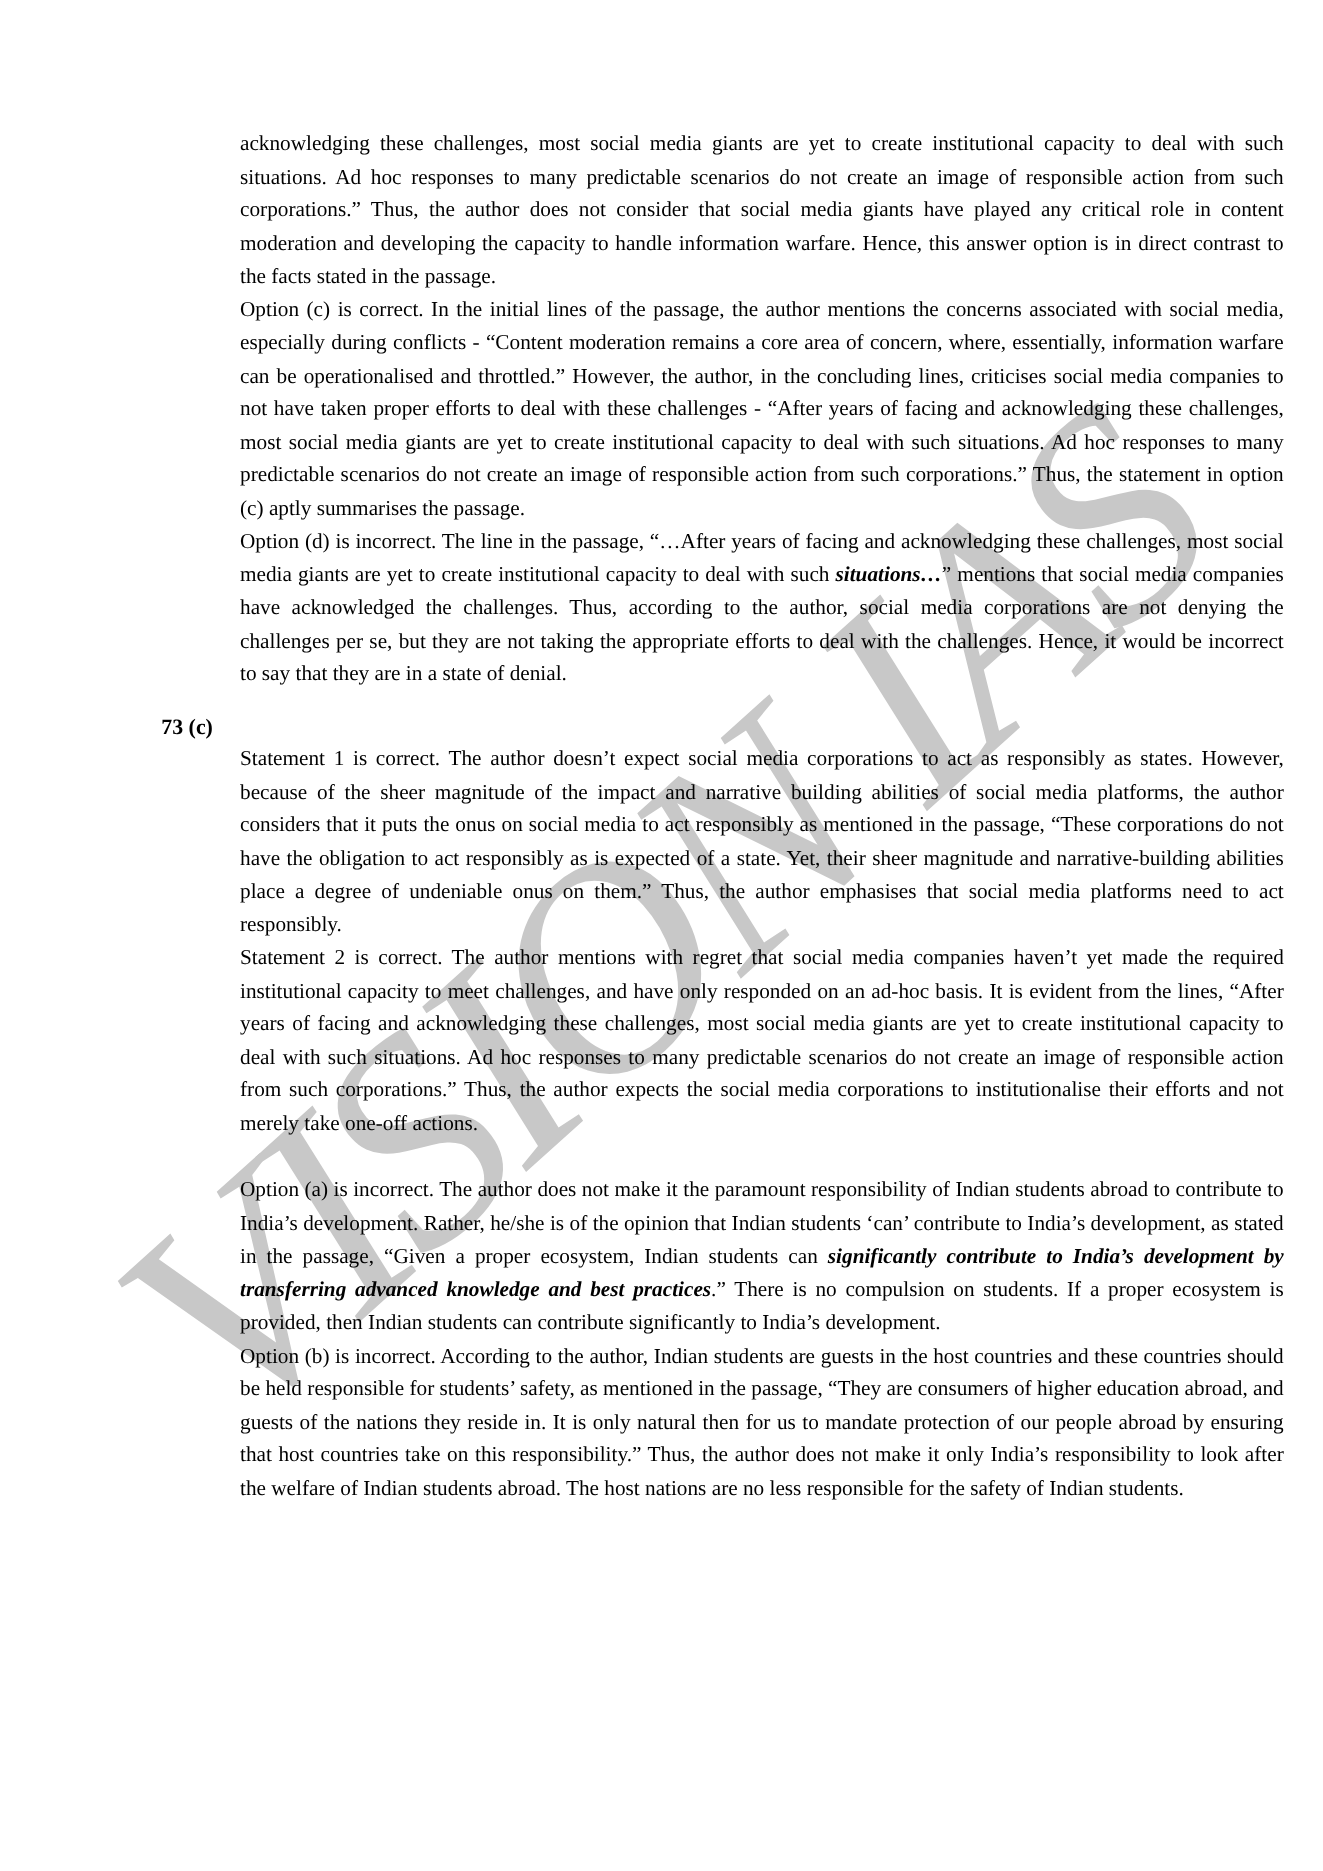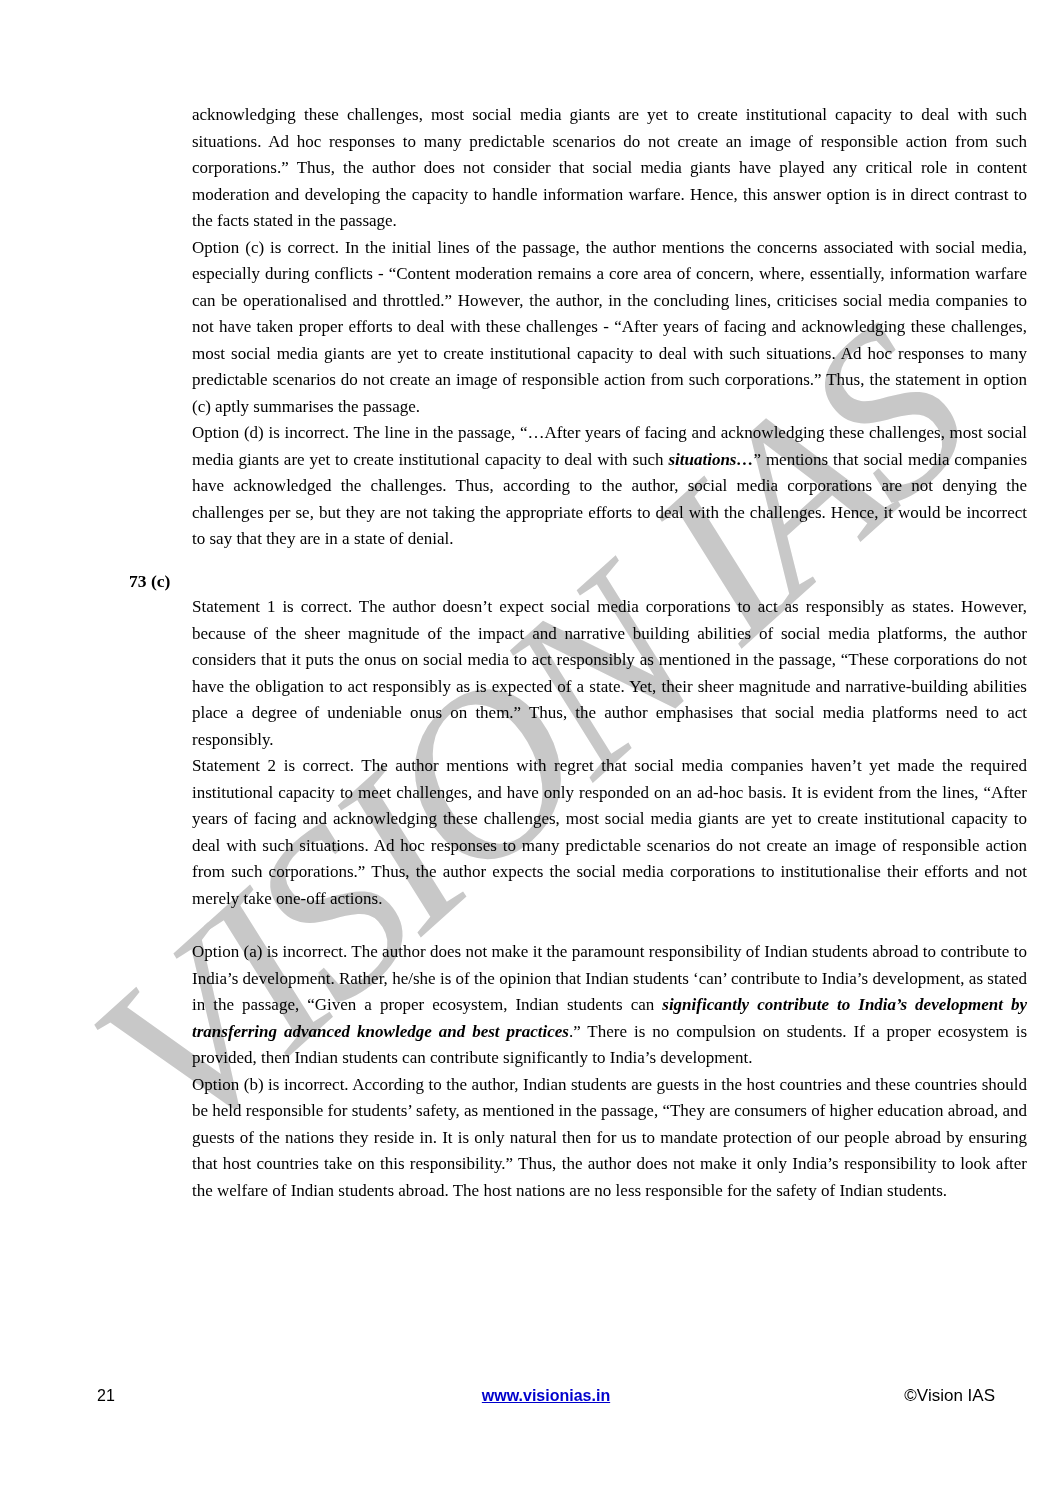--- a/index.html
+++ b/index.html
@@ -82,21 +82,14 @@
         <div class="q-heading">73 (c)</div>
         <p class="para"><span>Statement 1 is correct. The author doesn’t expect social media corporations to act as responsibly as states. However, because of the sheer magnitude of the impact and narrative building abilities of social media platforms, the author considers that it puts the onus on social media to act responsibly as mentioned in the passage, “These corporations do not have the obligation to act responsibly as is expected of a state. Yet, their sheer magnitude and narrative-building abilities place a degree of undeniable onus on them.” Thus, the author emphasises that social media platforms need to act responsibly.</span></p>
         <p class="para"><span>Statement 2 is correct. The author mentions with regret that social media companies haven’t yet made the required institutional capacity to meet challenges, and have only responded on an ad-hoc basis. It is evident from the lines, “After years of facing and acknowledging these challenges, most social media giants are yet to create institutional capacity to deal with such situations. Ad hoc responses to many predictable scenarios do not create an image of responsible action from such corporations.” Thus, the author expects the social media corporations to institutionalise their efforts and not merely take one-off actions.</span></p>
       </section>
       <section class="section s-74">
         <p class="para"><span>Option (a) is incorrect. The author does not make it the paramount responsibility of Indian students abroad to contribute to India’s development. Rather, he/she is of the opinion that Indian students ‘can’ contribute to India’s development, as stated in the passage, “Given a proper ecosystem, Indian students can </span><span class="bi">significantly contribute to India’s development by transferring advanced knowledge and best practices</span><span>.” There is no compulsion on students. If a proper ecosystem is provided, then Indian students can contribute significantly to India’s development.</span></p>
         <p class="para"><span>Option (b) is incorrect. According to the author, Indian students are guests in the host countries and these countries should be held responsible for students’ safety, as mentioned in the passage, “They are consumers of higher education abroad, and guests of the nations they reside in. It is only natural then for us to mandate protection of our people abroad by ensuring that host countries take on this responsibility.” Thus, the author does not make it only India’s responsibility to look after the welfare of Indian students abroad. The host nations are no less responsible for the safety of Indian students.</span></p>
       </section>
     </div>
 
-  <div class="footer">
-    <div class="cell c-left">21</div>
-    <div class="cell c-mid">
-      <a class="site-link" style="color: rgb(0, 0, 204);">www.visionias.in</a>
-    </div>
-    <div class="cell c-right">©Vision IAS</div>
-  </div>
 
 </div>
 
 </body></html>

